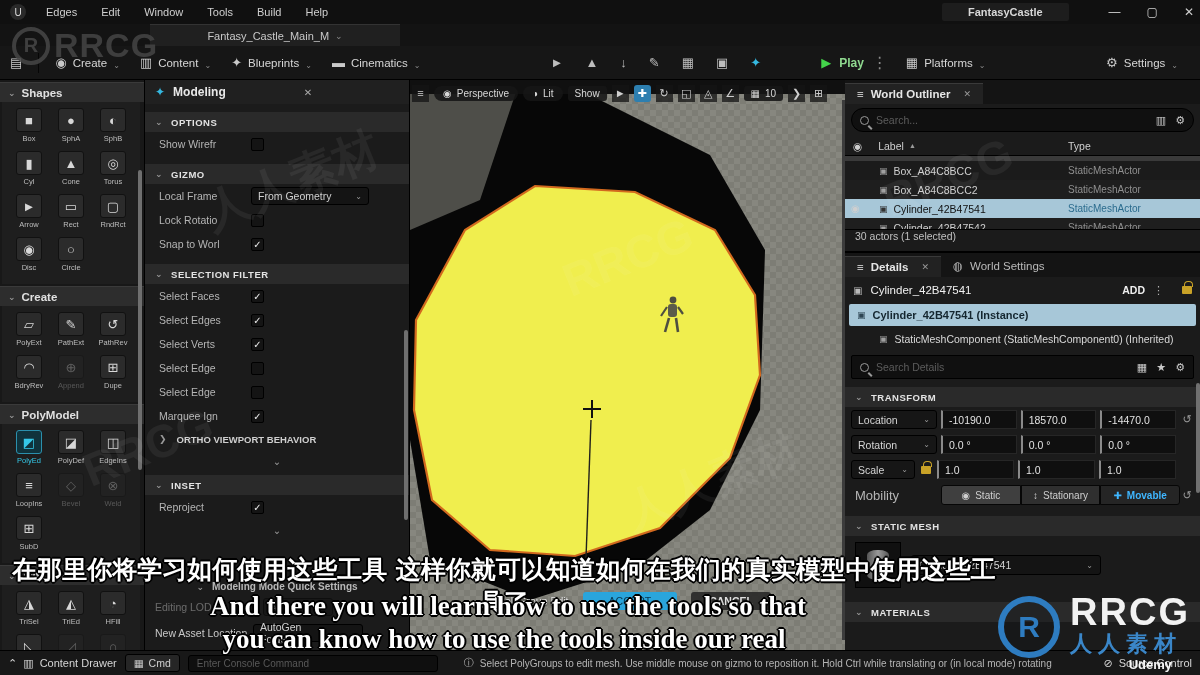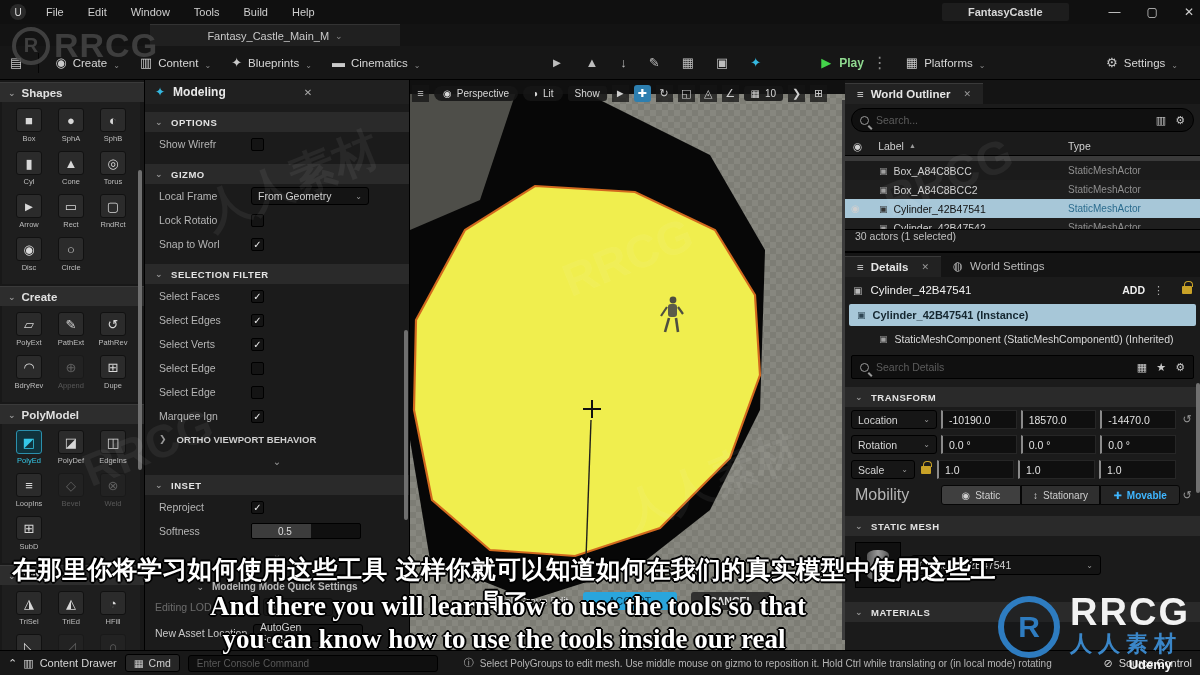--- a/index.html
+++ b/index.html
@@ -110,21 +110,21 @@
   .lock::before { content:""; position:absolute; left:1.5px; top:-5px; width:7px; height:5px; border:1.5px solid #c9a227; border-bottom:none; border-radius:4px 4px 0 0; }
   .inst-row { margin:1px 4px; height:22px; background:#a7c7d8; border-radius:2px; display:flex; align-items:center; gap:7px; padding-left:8px; color:#14262f; font-size:11px; font-weight:bold; }
   .comp-row { height:24px; display:flex; align-items:center; gap:7px; padding-left:34px; color:#d9d9d9; font-size:10.5px; }
   .srch-icons { margin-left:auto; display:flex; gap:9px; color:#c9c9c9; font-size:11px; align-items:center; }
   .trow { height:25px; display:flex; align-items:center; padding:0 6px; gap:4px; }
   .tdrop { width:86px; height:19px; background:#161616; border:1px solid #000; border-radius:3px; display:flex; align-items:center; padding:0 6px; color:#d5d5d5; font-size:10.5px; }
   .tdrop .dd { margin-left:auto; font-size:8px; color:#999; }
   .tval { flex:1; height:19px; background:#0f0f0f; border:1px solid #262626; border-left:2px solid #8a8a8a; display:flex; align-items:center; padding:0 6px; color:#e2e2e2; font-size:10.5px; }
   .treset { width:14px; color:#9a9a9a; font-size:11px; text-align:center; }
   .mob-row { height:26px; display:flex; align-items:center; padding:0 6px; }
-  .mob-lbl { width:90px; color:#b5b5b5; font-size:16px; padding-left:4px; }
+  .mob-lbl { width:90px; color:#b5b5b5; font-size:13px; padding-left:4px; }
   .seg { height:20px; flex:1; display:flex; }
   .seg div { flex:1; display:flex; align-items:center; justify-content:center; gap:5px; font-size:10px; color:#cfcfcf; border:1px solid #060606; }
   .seg .s1 { background:#3f3f3f; border-radius:3px 0 0 3px; }
   .seg .s2 { background:#2f2f2f; }
   .seg .s3 { background:#252525; color:#3fb6ff; font-weight:bold; border-radius:0 3px 3px 0; }
   .mesh-row { display:flex; align-items:center; gap:10px; padding:6px 10px; }
   .thumb { width:46px; height:46px; background:#101010; border:1px solid #000; display:flex; align-items:center; justify-content:center; }
   .cylinder { width:22px; height:30px; background:linear-gradient(90deg,#555,#999,#555); border-radius:10px/5px; }
   .meshdrop { width:190px; height:20px; background:#141414; border:1px solid #000; border-radius:3px; display:flex; align-items:center; padding:0 7px; color:#d5d5d5; font-size:10.5px; }
   .det-scroll { position:absolute; right:0; top:130px; width:4px; height:110px; background:#707070; border-radius:2px; }
@@ -154,21 +154,21 @@
   .sub-en1 { top:591px;padding-left:8px; } .sub-en2 { top:624px; }
   .udemy { position:absolute; right:28px; bottom:3px; z-index:72; color:#fff; font-weight:bold; font-size:13px; opacity:.95; }
 </style>
 </head>
 <body>
 
 <div id="app">
 
   <div class="titlebar">
     <div class="ue-logo">U</div>
-    <span class="menu-item">File</span>
+    <span class="menu-item">Edges</span>
     <span class="menu-item">Edit</span>
     <span class="menu-item">Window</span>
     <span class="menu-item">Tools</span>
     <span class="menu-item">Build</span>
     <span class="menu-item">Help</span>
     <span class="tb-project">FantasyCastle</span>
     <div class="win-btns">
       <span>—</span>
       <span>▢</span>
       <span>✕</span>
@@ -455,26 +455,20 @@
         </div>
       <div class="mod-chev">⌄</div>
 
       <div class="sec-hdr">
           <span class="chev">⌄</span>
           <span>INSET</span>
         </div>
       <div class="mrow">
           <span class="lbl">Reproject</span>
           <span class="cbox">✓</span>
-        </div>
-      <div class="mrow">
-          <span class="lbl">Softness</span>
-        <span class="slider">
-            <span class="fill">0.5</span>
-          </span>
         </div>
       <div class="mod-chev">⌄</div>
 
       <div class="quick">
         <div class="mod-chev" style="margin-bottom:4px">⌃</div>
         <div class="quick-title">
             <span class="chev" style="font-size:9px;color:#999">⌄</span>
             <span>Modeling Mode Quick Settings</span>
           </div>
         <div class="qrow dim">

